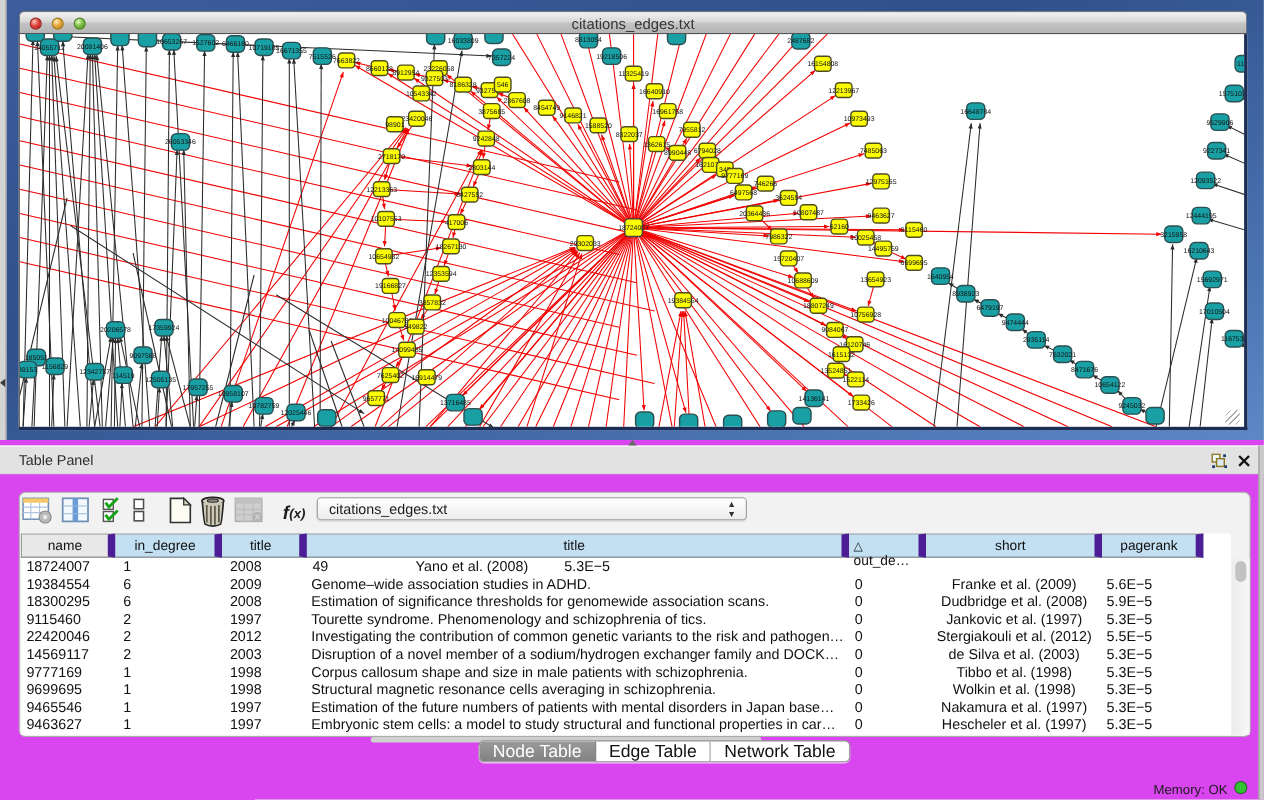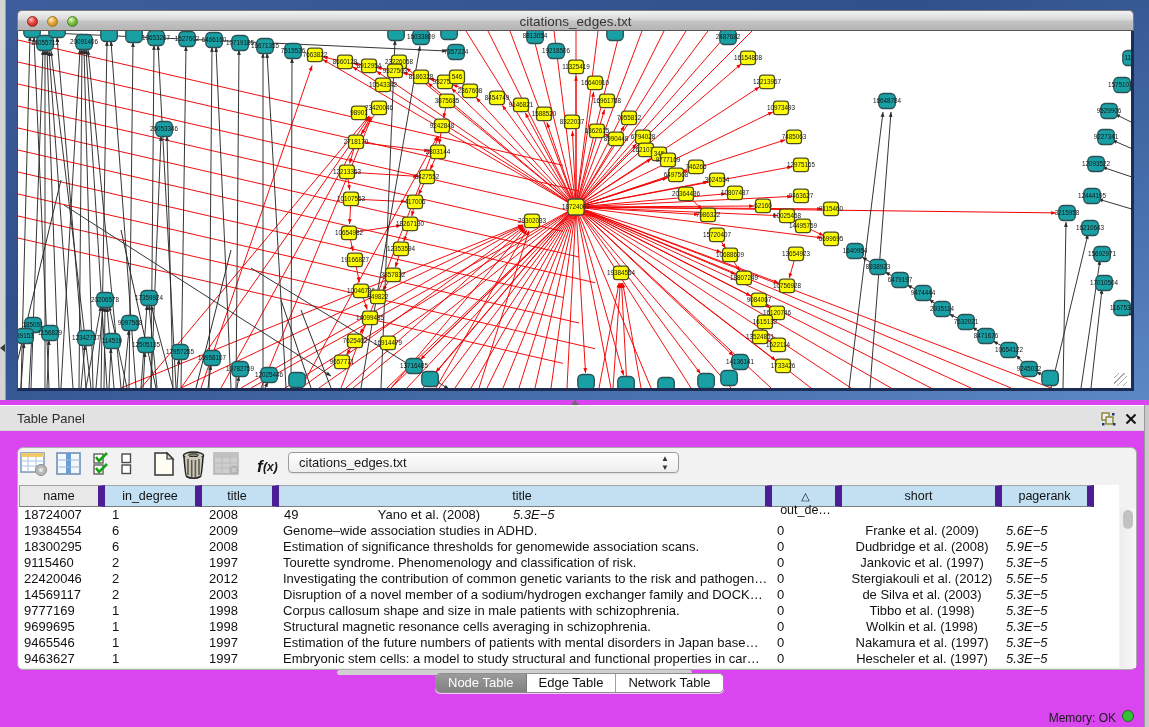--- a/index.html
+++ b/index.html
@@ -31,33 +31,33 @@
 #dropdown { position:absolute; left:270px; top:4px; width:391px; height:21px; background:linear-gradient(#ffffff,#ededed);
   border:1px solid #9c9c9c; border-radius:4px; font-size:13px; color:#1a1a1a; padding:2px 0 0 10px;
   box-shadow:0 1px 1px rgba(0,0,0,0.08); }
 #dropdown .ud { position:absolute; right:9px; top:1px; font-size:8px; color:#333; line-height:9px; }
 #tbl { position:absolute; left:1px; top:37px; width:1100px; height:183px; background:#fff; font-size:13px; color:#111; }
 #thead { position:absolute; left:0; top:0; width:1079px; height:22px; display:flex; }
 #thead div { border-right:7px solid #4c1d95; border-top:1px solid #a5a5a5; border-bottom:1px solid #7d7d7d;
   background:#c2e0f2; text-align:center; font-size:12.5px; padding-top:3px; height:22px; }
 #thead .h0 { width:86px; background:#e8e8e8; border-left:1px solid #9b9b9b; }
 #thead .h1 { width:97px; } #thead .h2 { width:77px; } #thead .h3 { width:493px; }
-#thead .h4 { width:70px; text-align:center; padding-left:4px; } #thead .h5 { width:160px; } #thead .h6 { width:92px; }
+#thead .h4 { width:70px; text-align:left; padding-left:4px; } #thead .h5 { width:160px; } #thead .h6 { width:92px; }
 #tbody { position:absolute; left:0; top:22px; width:1079px; }
 .tr { display:flex; height:16px; line-height:16px; white-space:nowrap; }
 .tr div { overflow:hidden; }
 .c0 { width:86px; padding-left:5px; } .c1 { width:97px; padding-left:7px; }
 .c2 { width:77px; padding-left:7px; } .c3 { width:493px; padding-left:4px; }
 .c4 { width:70px; padding-left:5px; } .c5 { width:160px; text-align:center; }
-.c6 { width:92px; padding-left:4px;font-style:italic; }
+.c6 { width:92px; padding-left:4px; }
 #hscroll { position:absolute; left:318px; top:185px; width:355px; height:5px; background:#d0d0d0; border-radius:3px; }
 #vscroll { position:absolute; left:1101px; top:23px; width:16px; height:160px; background:linear-gradient(90deg,#ececec,#f8f8f8); }
 #vthumb { position:absolute; left:3px; top:2px; width:10px; height:19px; background:#c2c2c2; border-radius:5px; }
 #tabs { position:absolute; left:435px; top:273px; height:20px; display:flex; border:1px solid #8e8e8e; border-radius:5px; overflow:hidden; background:#fff; box-shadow:0 1px 0 rgba(255,255,255,.7);}
-#tabs div { font-size:13px; padding:1px 12px 0 12px; color:#111; border-right:1px solid #a0a0a0; }
+#tabs div { font-size:16px; padding:1px 12px 0 12px; color:#111; border-right:1px solid #a0a0a0; }
 #tabs .sel { background:linear-gradient(#9a9a9a,#828282); color:#fff; border-right:1px solid #777; }
 #tabs div:last-child { border-right:none; }
 #status { position:absolute; right:33px; top:311px; font-size:12px; color:#1a1a1a; }
 #memdot { position:absolute; right:15px; top:310px; width:12px; height:12px; border-radius:50%; background:#35c135; border:1.5px solid #1d6b1d; }
 #rstrip { position:absolute; right:0px; top:5px; width:5px; height:322px; background:#c9c9c9; border-left:1px solid #989898; }
 svg text { font-family:"Liberation Sans",sans-serif; }
 </style></head><body>
 <div id="app">
   <div id="desk">
     <div id="win">
@@ -869,21 +869,21 @@
               <div class="c2">2008</div>
               <div class="c3">Estimation of significance thresholds for genomewide association scans.</div>
               <div class="c4">0</div>
               <div class="c5">Dudbridge et al. (2008)</div>
               <div class="c6">5.9E−5</div>
             </div>
 <div class="tr">
               <div class="c0">9115460</div>
               <div class="c1">2</div>
               <div class="c2">1997</div>
-              <div class="c3">Tourette syndrome. Phenomenology and classification of risk.</div>
+              <div class="c3">Tourette syndrome. Phenomenology and schizophrenia of tics.</div>
               <div class="c4">0</div>
               <div class="c5">Jankovic et al. (1997)</div>
               <div class="c6">5.3E−5</div>
             </div>
 <div class="tr">
               <div class="c0">22420046</div>
               <div class="c1">2</div>
               <div class="c2">2012</div>
               <div class="c3">Investigating the contribution of common genetic variants to the risk and pathogen…</div>
               <div class="c4">0</div>

